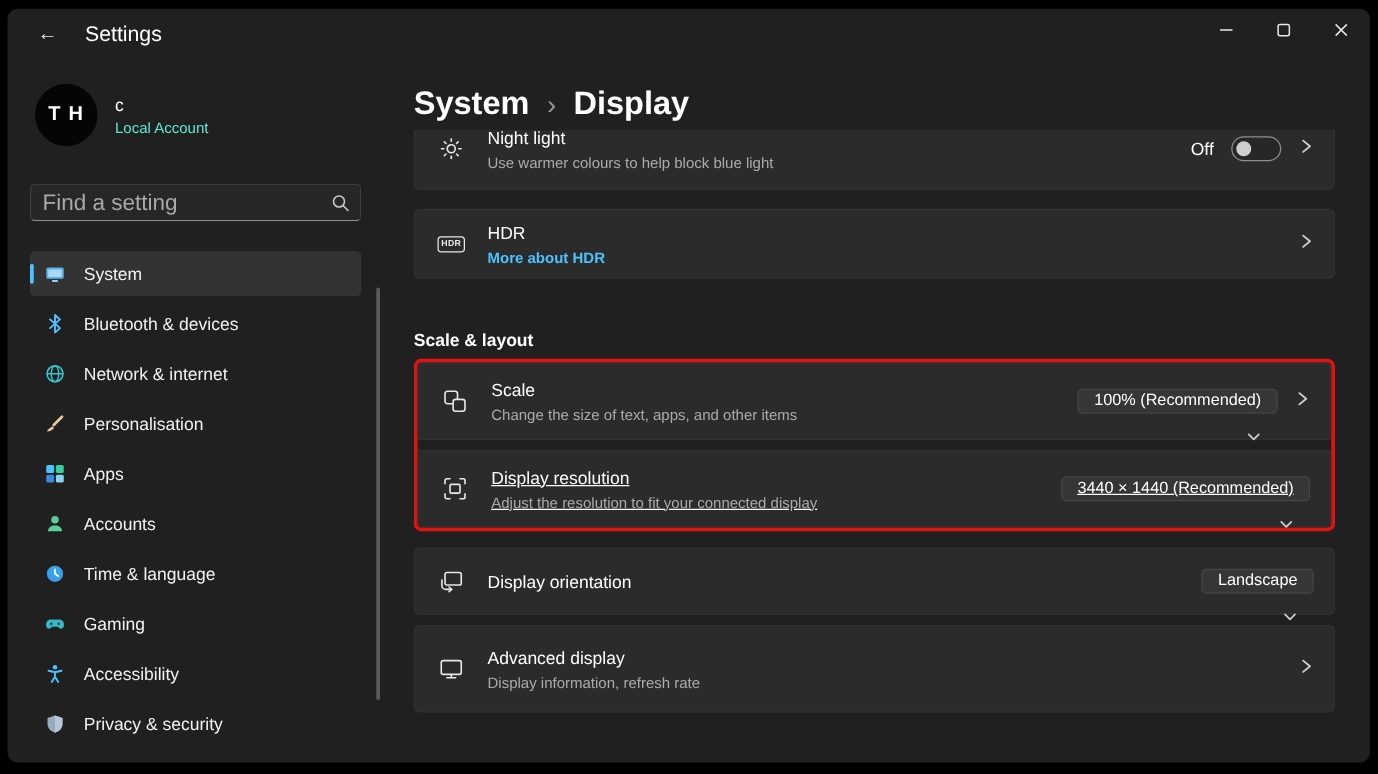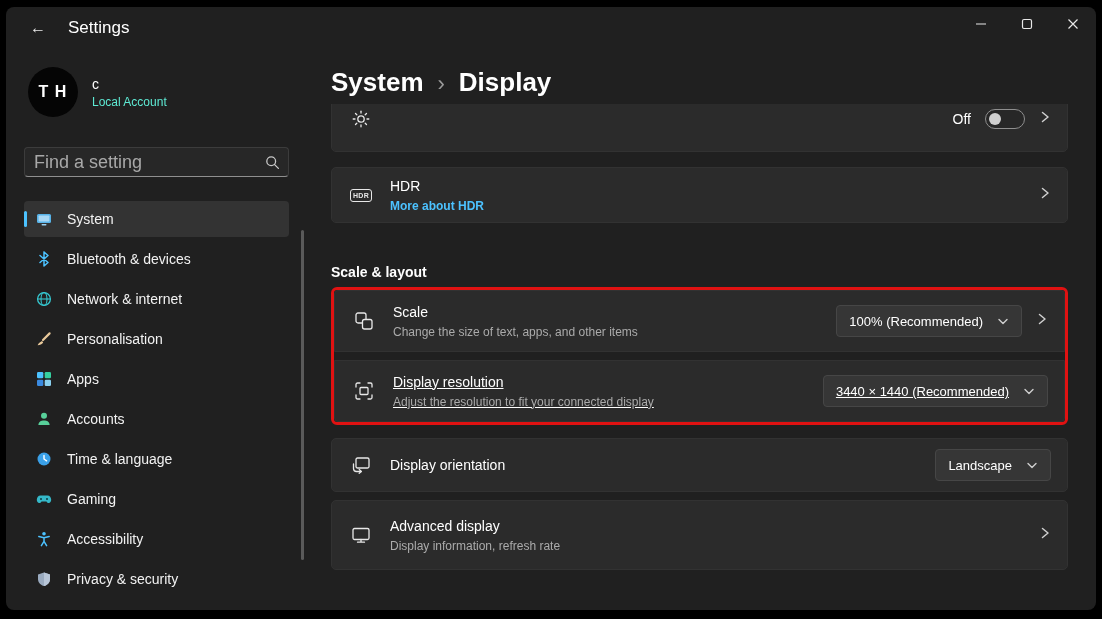--- a/index.html
+++ b/index.html
@@ -62,22 +62,22 @@
   .card.hdr { height:56px; margin-top:15px; }
   h2.section { margin-top:39px; font-size:14px; font-weight:700; color:#fff; line-height:20px; }
   h2.section.related { margin-top:42px; }
 
   .highlight-group { margin-top:5px; border:3px solid #e01212; border-radius:6px; }
   .card.scale { height:62px; border-radius:4px 4px 0 0; }
   .card.resolution { height:62px; margin-top:8px; border-radius:0 0 4px 4px;text-decoration:underline; }
   .card.orientation { height:54px; margin-top:13px; }
   .card.advanced { height:70px; margin-top:8px; }
 
-  .dropdown { height:32px; background:#363636; border:1px solid #464646; border-radius:4px; display:flex;
-              align-items:center; padding:0 12px; gap:14px; cursor:default; }
+  .dropdown { height:20px; background:#363636; border:1px solid #464646; border-radius:4px; display:flex;
+              align-items:flex-end; padding:0 12px; gap:14px; cursor:default;flex-direction:column; }
   .dd-label { font-size:13px; color:#fff; white-space:nowrap; }
 
   .toggle-label { font-size:14px; color:#ffffff; }
   .toggle { width:40px; height:20px; border:1px solid #8f8f8f; border-radius:10px; position:relative; background:#272727; }
   .toggle .knob { position:absolute; left:3px; top:3px; width:12px; height:12px; border-radius:50%; background:#cfcfcf; }
 
   .hdr-badge { border:1.6px solid #e8e8e8; border-radius:3px; font-size:7px; font-weight:700; color:#e8e8e8;
                padding:2px 2px; line-height:7px; letter-spacing:0.3px; }
 </style>
 </head>
@@ -260,20 +260,24 @@
                 <path d="M10 16 V17.8"></path>
                 <path d="M2.2 10 H4"></path>
                 <path d="M16 10 H17.8"></path>
                 <path d="M4.5 4.5 L5.8 5.8"></path>
                 <path d="M14.2 14.2 L15.5 15.5"></path>
                 <path d="M15.5 4.5 L14.2 5.8"></path>
                 <path d="M5.8 14.2 L4.5 15.5"></path>
               </g>
             </svg>
         </span>
+        <div class="row-text">
+          <span class="row-title">Night light</span>
+          <span class="row-desc">Use warmer colours to help block blue light</span>
+        </div>
         <div class="row-controls">
           <span class="toggle-label">Off</span>
           <div class="toggle">
             <div class="knob"></div>
           </div>
           <span>
             <svg width="12" height="14">
                 <path d="M3.5 2.5 L9 7 L3.5 11.5" stroke="#cfcfcf" stroke-width="1.5" fill="none" stroke-linecap="round" stroke-linejoin="round"></path>
               </svg>
           </span>

